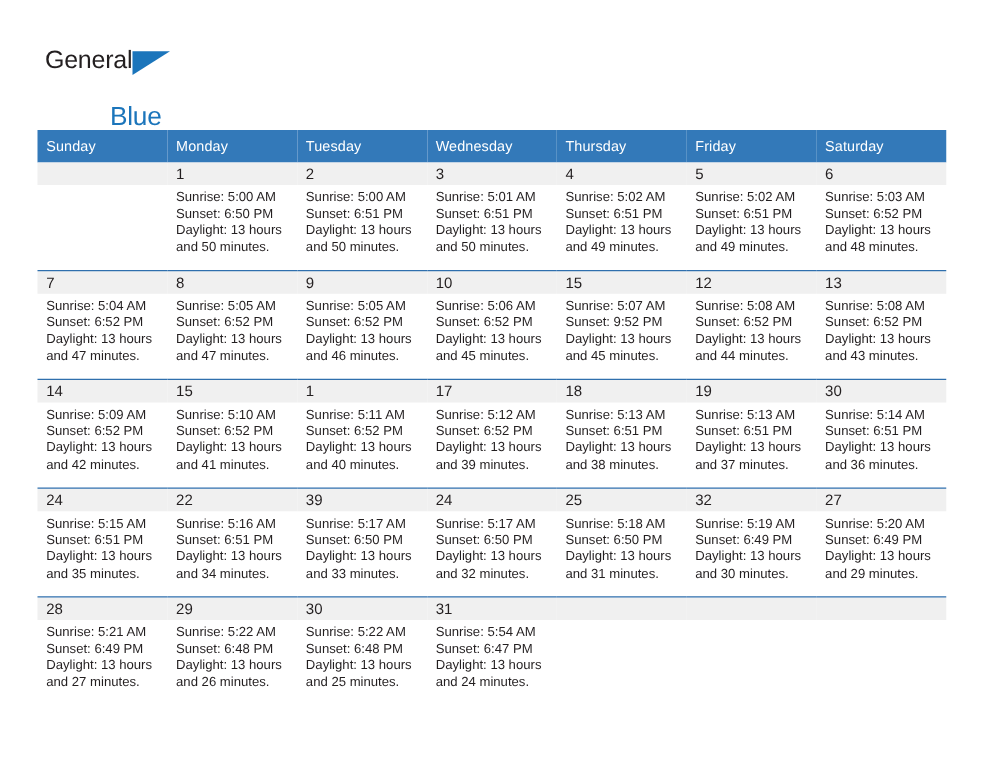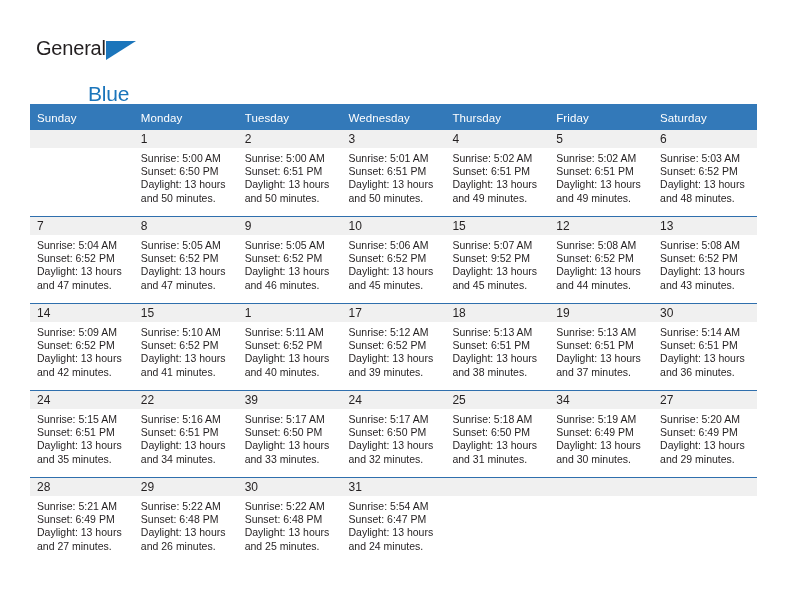--- a/index.html
+++ b/index.html
@@ -361,21 +361,21 @@
           </td>
           <td>
             <div class="daynum">25</div>
             <div class="cellbody">
               <p>Sunrise: 5:18 AM
 Sunset: 6:50 PM
 Daylight: 13 hours and 31 minutes.</p>
             </div>
           </td>
           <td>
-            <div class="daynum">34</div>
+            <div class="daynum">32</div>
             <div class="cellbody">
               <p>Sunrise: 5:19 AM
 Sunset: 6:49 PM
 Daylight: 13 hours and 30 minutes.</p>
             </div>
           </td>
           <td>
             <div class="daynum">27</div>
             <div class="cellbody">
               <p>Sunrise: 5:20 AM

